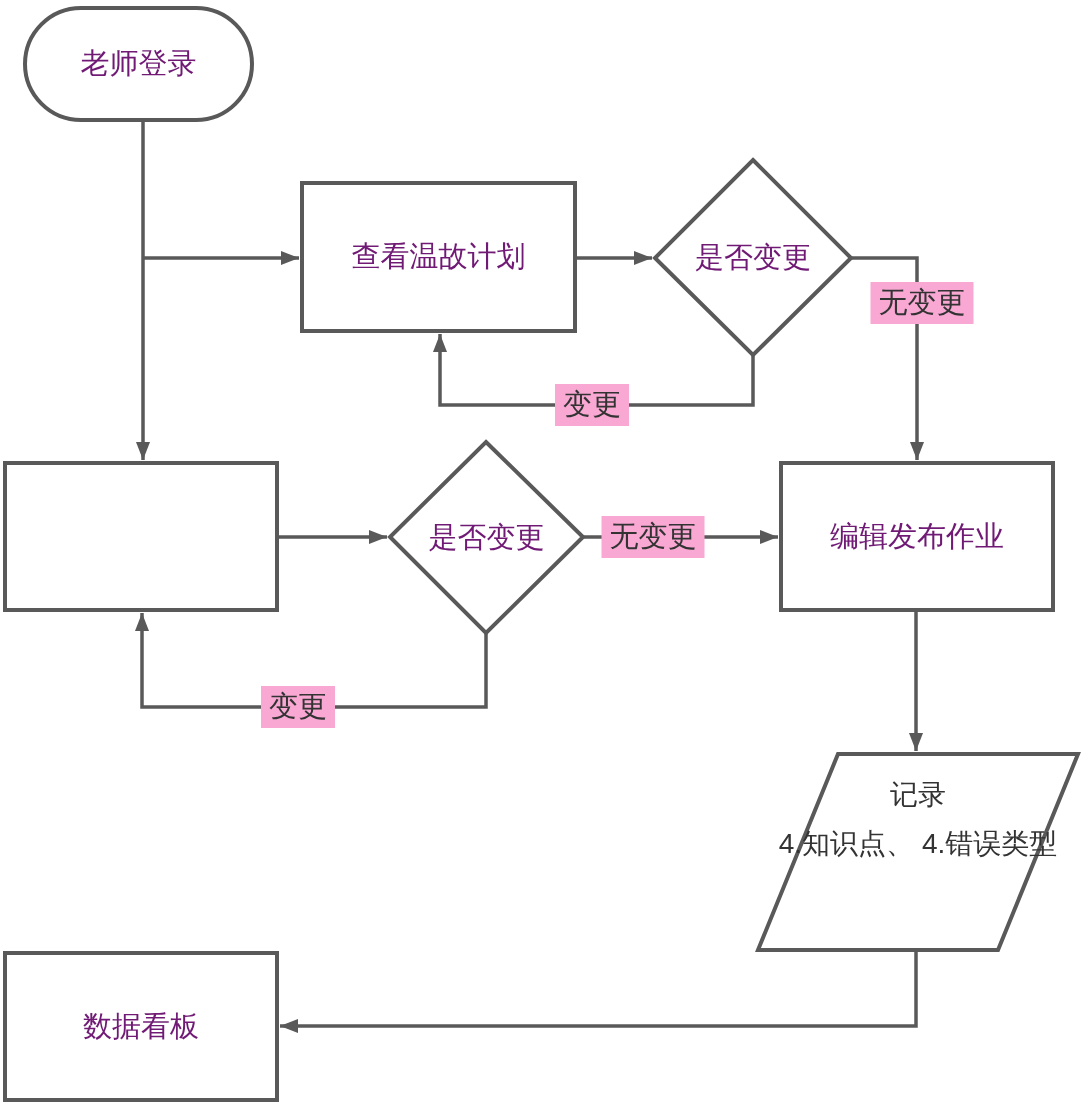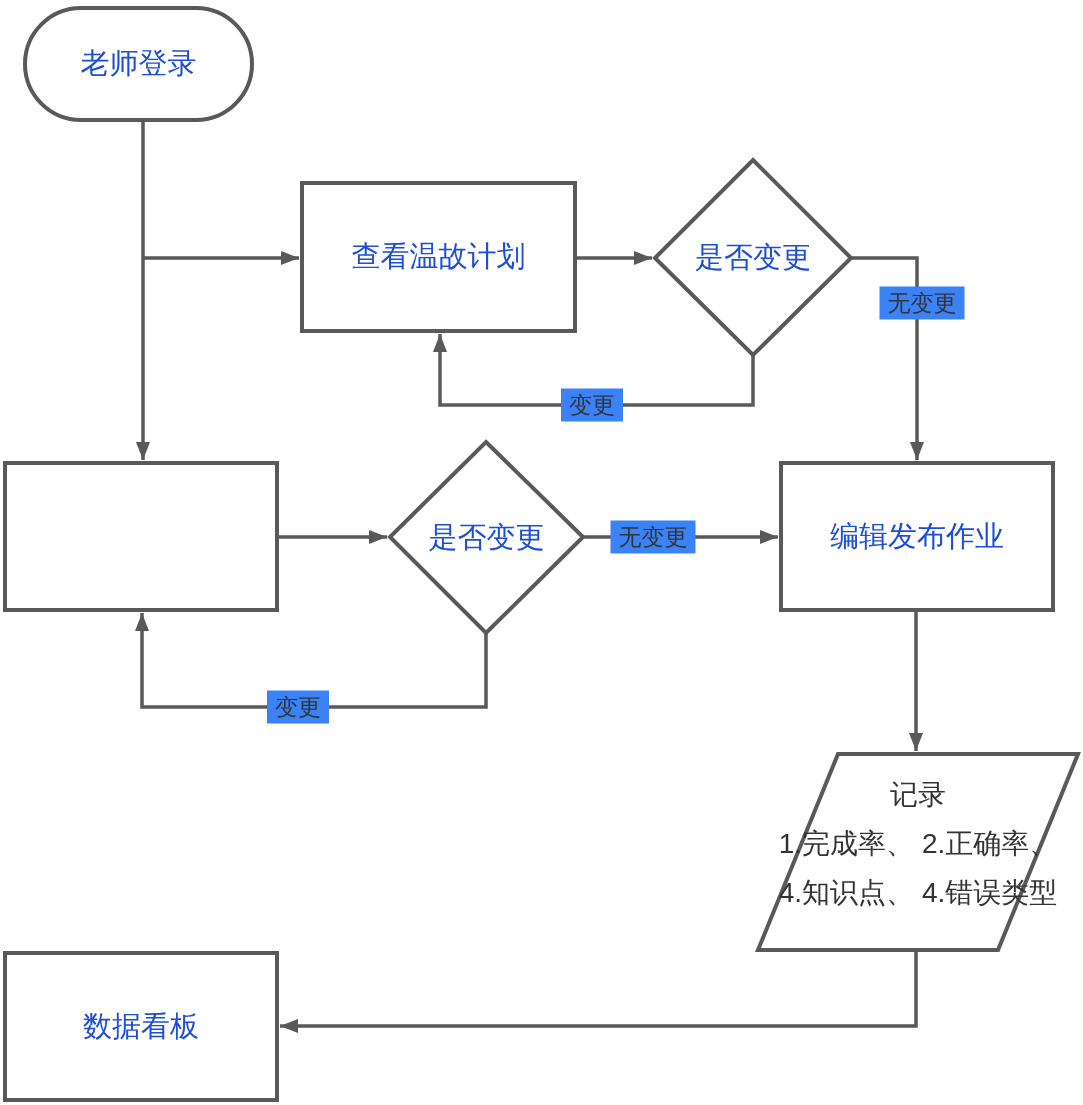--- a/index.html
+++ b/index.html
@@ -4,25 +4,25 @@
 <style>
   html,body{margin:0;padding:0;background:#ffffff;}
   .canvas{
     position:relative;width:1083px;height:1105px;background:#ffffff;
     font-family:"Liberation Sans","DejaVu Sans",sans-serif;
     color:#333333;overflow:hidden;
   }
   .layer{position:absolute;left:0;top:0;width:1083px;height:1105px;}
   .node{
     position:absolute;display:flex;align-items:center;justify-content:center;
-    text-align:right;font-size:29px;color:#1d4ed8;z-index:2;
+    text-align:right;font-size:29px;color:#701a75;z-index:2;
   }
   .edge-label{
     position:absolute;transform:translate(-50%,-50%);
-    background:#3b82f6;padding:1px 8px;font-size:23px;color:#333333;
+    background:#f9a8d4;padding:1px 8px;font-size:29px;color:#333333;
     z-index:3;white-space:nowrap;
   }
   .record-text{
     position:absolute;left:768px;top:770px;width:300px;
     display:flex;flex-direction:column;align-items:center;
     font-size:28px;line-height:49px;z-index:2;text-align:center;
     white-space:nowrap;
   }
 </style>
 </head>
@@ -68,21 +68,20 @@
 
   <div class="node" style="left:655px;top:160px;width:196px;height:195px;">是否变更</div>
 
 
   <div class="node" style="left:390px;top:442px;width:193px;height:191px;">是否变更</div>
 
   <div class="node" style="left:781px;top:463px;width:272px;height:147px;">编辑发布作业</div>
 
   <div class="record-text">
     <span>记录</span>
-    <span>1.完成率、 2.正确率、</span>
     <span>4.知识点、 4.错误类型</span>
   </div>
 
   <div class="node" style="left:5px;top:953px;width:272px;height:147px;">数据看板</div>
 
   <div class="edge-label" style="left:922px;top:303px;">无变更</div>
 
   <div class="edge-label" style="left:592px;top:405px;">变更</div>
 
   <div class="edge-label" style="left:653px;top:537px;">无变更</div>

